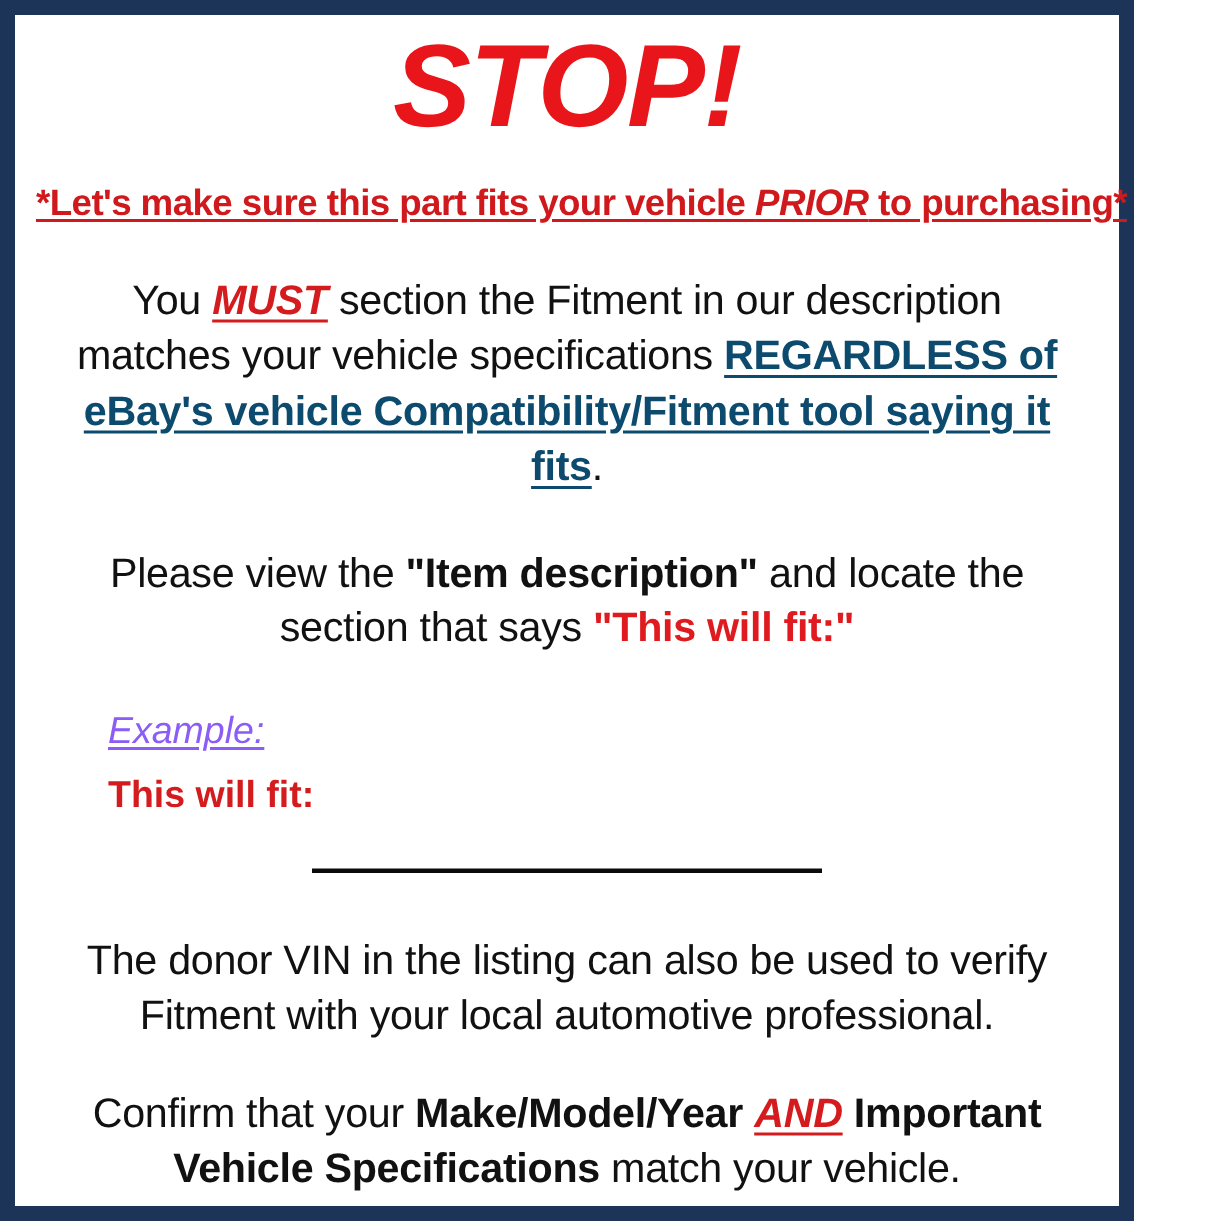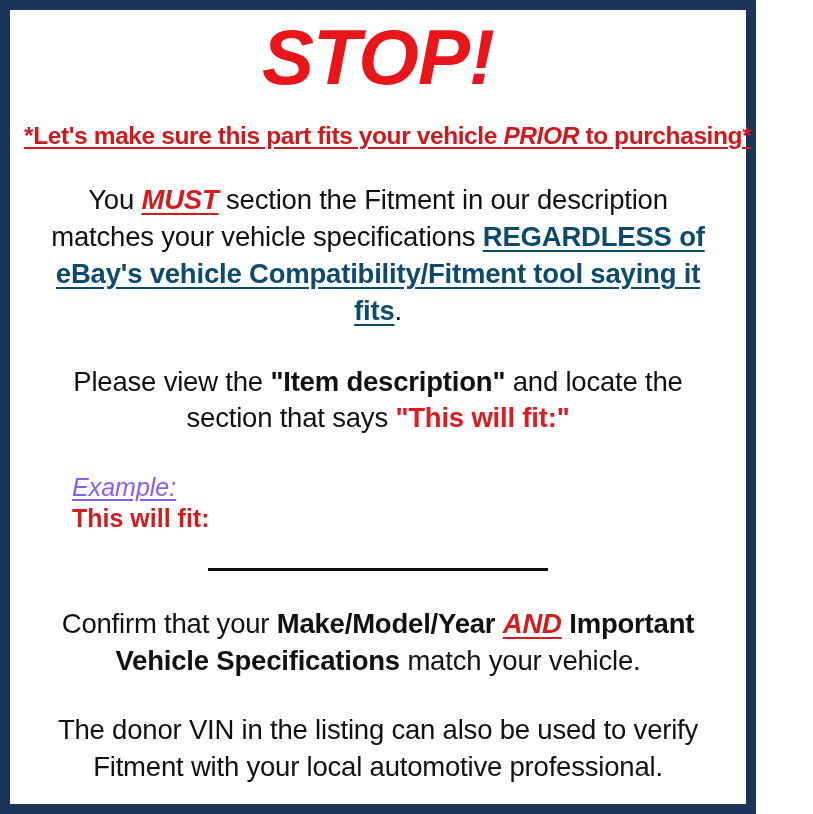--- a/index.html
+++ b/index.html
@@ -102,21 +102,21 @@
     color: #8b5cf6;
     text-decoration: underline;
     text-underline-offset: 3px;
     line-height: 1.18;
   }
   .example-fit {
     font-size: 25px;
     font-weight: bold;
     color: #d41c1f;
     line-height: 1.25;
-    margin-top: 0;
+    margin-top: 12px;
   }
   .example-spec {
     font-size: 21px;
     font-weight: bold;
     color: #d41c1f;
     line-height: 1.2;
     margin-top: 24px;
     letter-spacing: -0.1px;
   }
 
@@ -151,18 +151,18 @@
 
     <div class="example-block">
       <div class="example-label">Example:</div>
       <div class="example-fit">This will fit:</div>
     </div>
 
     <div class="divider-wrap">
       <span class="divider-rule"></span>
     </div>
 
+    <p class="para p-vin">The donor VIN in the listing can also be used to verify Fitment with your local automotive professional.</p>
+
     <p class="para p-confirm"><span>Confirm that your </span><span class="bold">Make/Model/Year</span><span> </span><span class="red-ubold-ital">AND</span><span> </span><span class="bold">Important Vehicle Specifications</span><span> match your vehicle.</span></p>
-
-    <p class="para p-vin">The donor VIN in the listing can also be used to verify Fitment with your local automotive professional.</p>
 
   </div>
 </div>
 
 </body></html>

